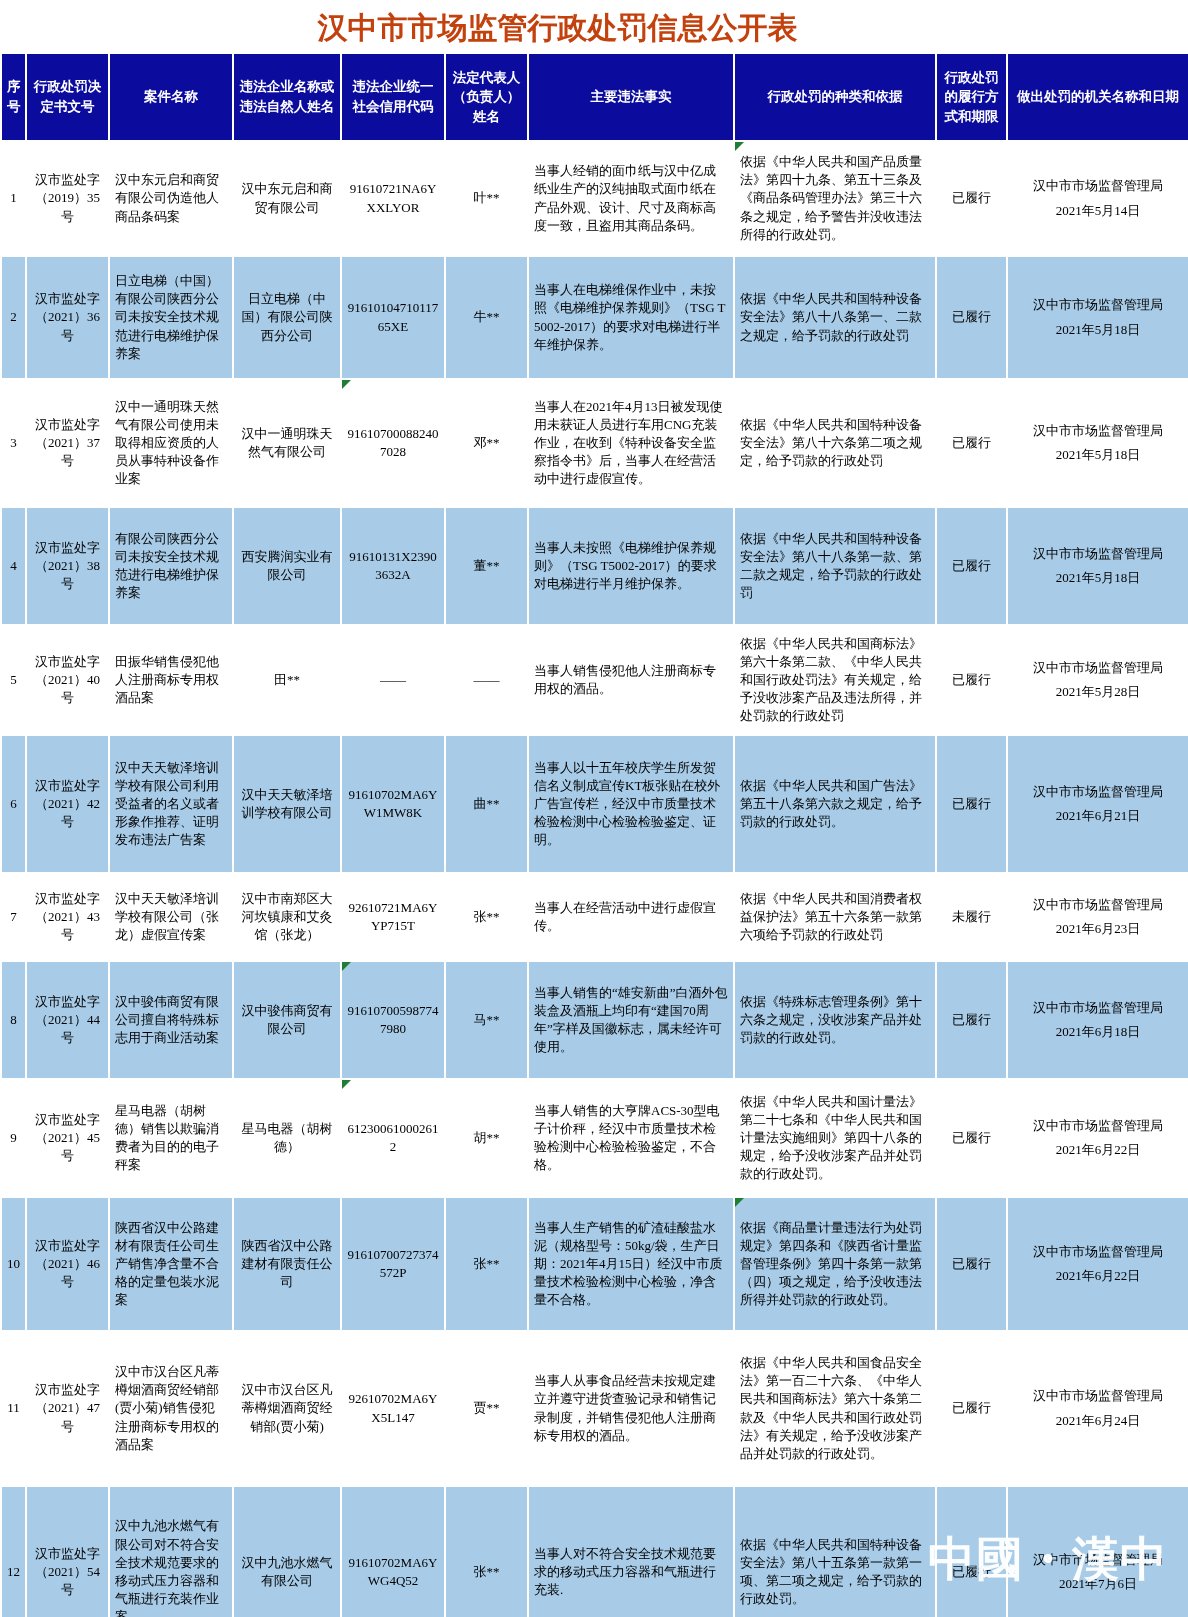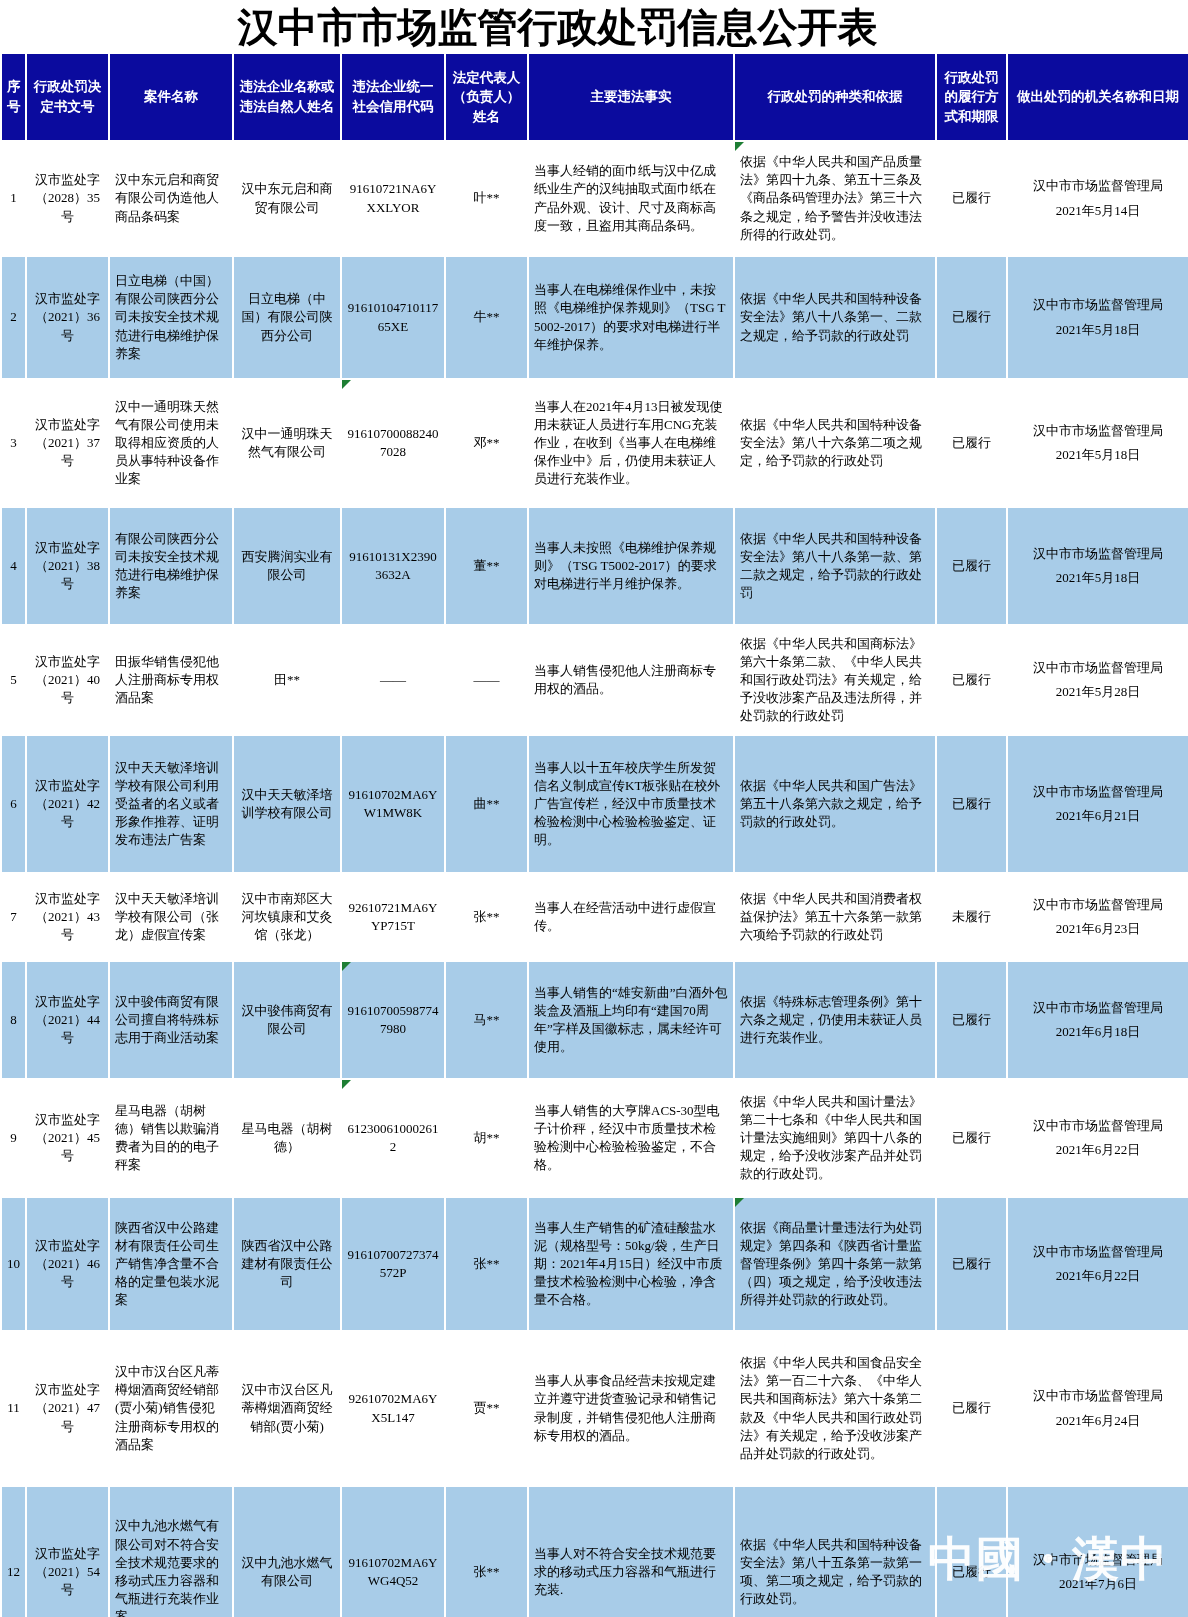--- a/index.html
+++ b/index.html
@@ -3,21 +3,21 @@
 <meta charset="utf-8">
 <style>
   html,body{margin:0;padding:0;}
   body{
     width:1188px;height:1617px;overflow:hidden;background:#ffffff;
     font-family:"Liberation Serif","DejaVu Serif",serif;
     position:relative;
   }
   .page-title{
     width:1115px;height:52px;line-height:56px;text-align:center;
-    font-size:40px;font-weight:bold;color:#000000;
+    font-size:30px;font-weight:bold;color:#c2410c;
     font-family:"Liberation Serif","DejaVu Serif",serif;
   }
   table.penalty{
     border-collapse:collapse;table-layout:fixed;width:1188px;
     margin:0;border-left:2px solid #e2e2e2;
   }
   th,td{
     border:2px solid #ffffff;
     padding:2px 5px;
     vertical-align:middle;
@@ -91,21 +91,21 @@
         <th>法定代表人（负责人）姓名</th>
         <th>主要违法事实</th>
         <th>行政处罚的种类和依据</th>
         <th>行政处罚的履行方式和期限</th>
         <th>做出处罚的机关名称和日期</th>
       </tr>
   </thead>
   <tbody id="table-body">
       <tr>
         <td class="col-no">1</td>
-        <td class="col-doc_no">汉市监处字（2028）35号</td>
+        <td class="col-doc_no">汉市监处字（2019）35号</td>
         <td class="col-case_name">汉中东元启和商贸有限公司伪造他人商品条码案</td>
         <td class="col-party">汉中东元启和商贸有限公司</td>
         <td class="col-credit_code">91610721NA6YXXLYOR</td>
         <td class="col-legal_rep">叶**</td>
         <td class="col-facts">当事人经销的面巾纸与汉中亿成纸业生产的汉纯抽取式面巾纸在产品外观、设计、尺寸及商标高度一致，且盗用其商品条码。</td>
         <td class="col-basis">依据《中华人民共和国产品质量法》第四十九条、第五十三条及《商品条码管理办法》第三十六条之规定，给予警告并没收违法所得的行政处罚。<span class="corner-flag"></span></td>
         <td class="col-status">已履行</td>
         <td class="col-authority">
           <div>汉中市市场监督管理局</div>
           <div class="pdate">2021年5月14日</div>
@@ -126,21 +126,21 @@
           <div class="pdate">2021年5月18日</div>
         </td>
       </tr>
       <tr>
         <td class="col-no">3</td>
         <td class="col-doc_no">汉市监处字（2021）37号</td>
         <td class="col-case_name">汉中一通明珠天然气有限公司使用未取得相应资质的人员从事特种设备作业案</td>
         <td class="col-party">汉中一通明珠天然气有限公司</td>
         <td class="col-credit_code">916107000882407028<span class="corner-flag"></span></td>
         <td class="col-legal_rep">邓**</td>
-        <td class="col-facts">当事人在2021年4月13日被发现使用未获证人员进行车用CNG充装作业，在收到《当事人在电梯维保作业中》后，仍使用未获证人员进行充装作业。</td>
+        <td class="col-facts">当事人在2021年4月13日被发现使用未获证人员进行车用CNG充装作业，在收到《特种设备安全监察指令书》后，当事人在经营活动中进行虚假宣传。</td>
         <td class="col-basis">依据《中华人民共和国特种设备安全法》第八十六条第二项之规定，给予罚款的行政处罚</td>
         <td class="col-status">已履行</td>
         <td class="col-authority">
           <div>汉中市市场监督管理局</div>
           <div class="pdate">2021年5月18日</div>
         </td>
       </tr>
       <tr>
         <td class="col-no">4</td>
         <td class="col-doc_no">汉市监处字（2021）38号</td>
@@ -202,21 +202,21 @@
         </td>
       </tr>
       <tr>
         <td class="col-no">8</td>
         <td class="col-doc_no">汉市监处字（2021）44号</td>
         <td class="col-case_name">汉中骏伟商贸有限公司擅自将特殊标志用于商业活动案</td>
         <td class="col-party">汉中骏伟商贸有限公司</td>
         <td class="col-credit_code">916107005987747980<span class="corner-flag"></span></td>
         <td class="col-legal_rep">马**</td>
         <td class="col-facts">当事人销售的“雄安新曲”白酒外包装盒及酒瓶上均印有“建国70周年”字样及国徽标志，属未经许可使用。</td>
-        <td class="col-basis">依据《特殊标志管理条例》第十六条之规定，仍使用未获证人员进行充装作业。</td>
+        <td class="col-basis">依据《特殊标志管理条例》第十六条之规定，没收涉案产品并处罚款的行政处罚。</td>
         <td class="col-status">已履行</td>
         <td class="col-authority">
           <div>汉中市市场监督管理局</div>
           <div class="pdate">2021年6月18日</div>
         </td>
       </tr>
       <tr>
         <td class="col-no">9</td>
         <td class="col-doc_no">汉市监处字（2021）45号</td>
         <td class="col-case_name">星马电器（胡树德）销售以欺骗消费者为目的的电子秤案</td>

